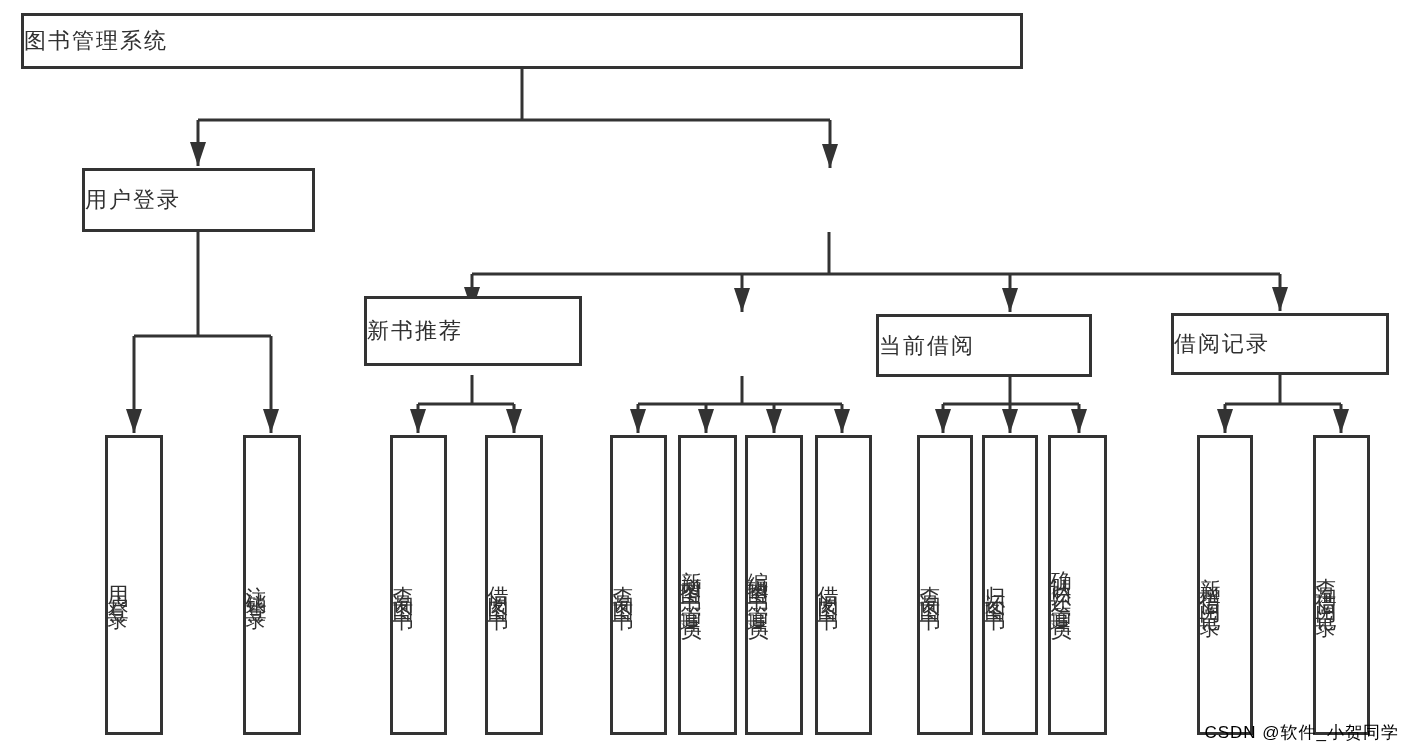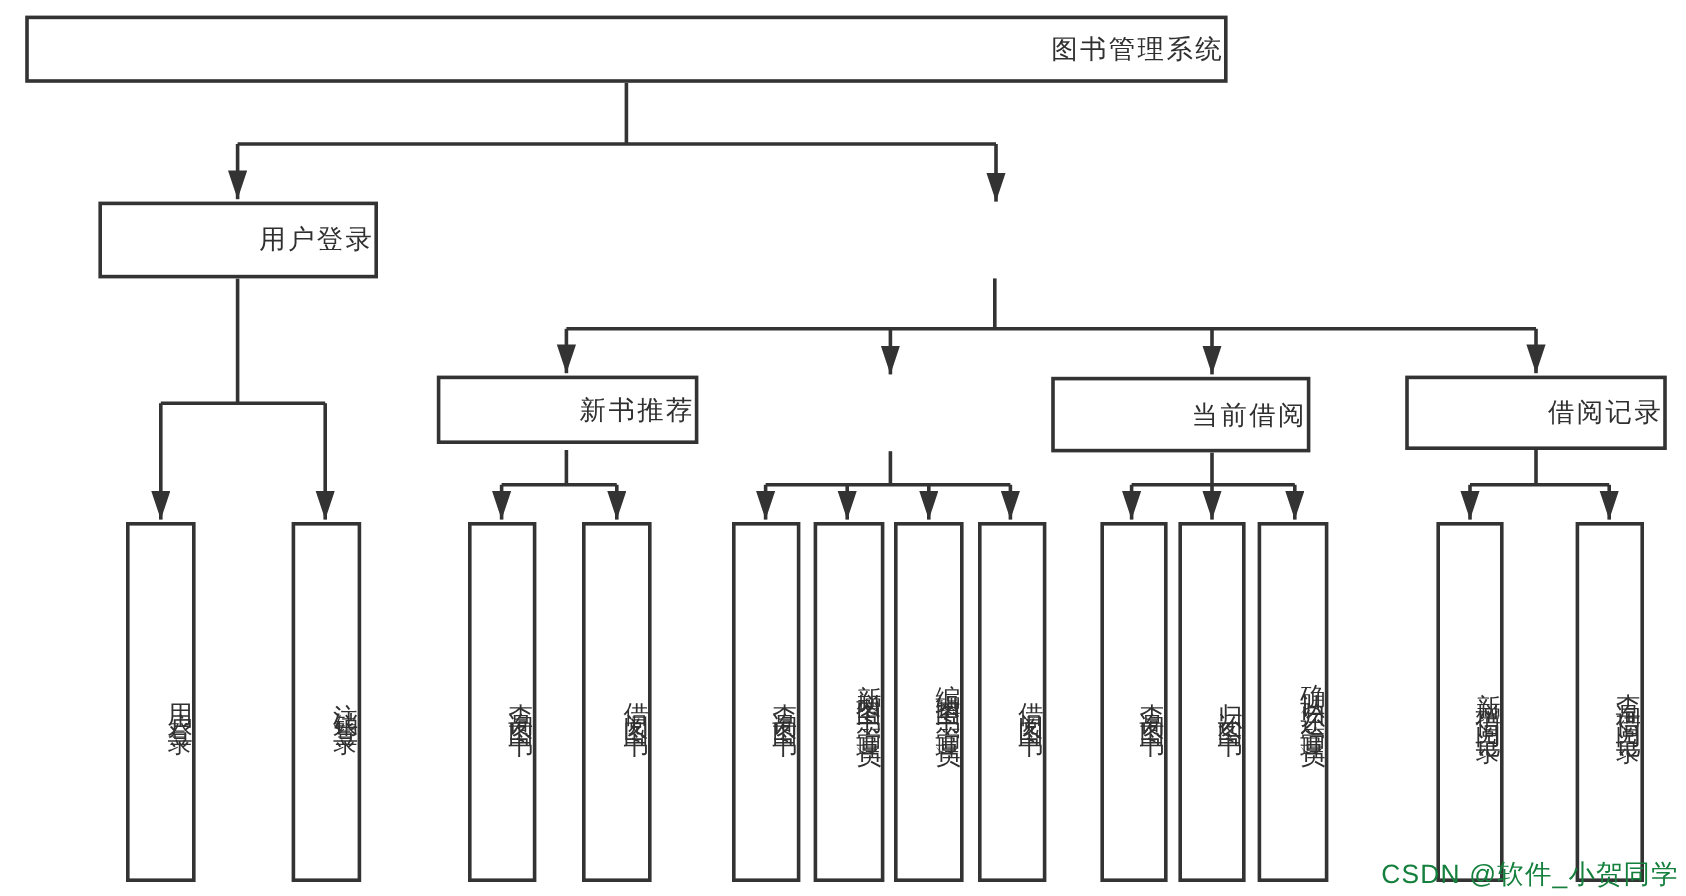--- a/index.html
+++ b/index.html
@@ -20,21 +20,21 @@
     width: 1405px; height: 747px;
     z-index: 1;
   }
   .hbox, .vbox {
     position: absolute;
     box-sizing: border-box;
     border: 3px solid #333333;
     background: #ffffff;
     display: flex;
     align-items: center;
-    justify-content: flex-end;
+    justify-content: flex-start;
     z-index: 2;
   }
   .hbox span {
     font-size: 22px;
     letter-spacing: 2px;
     color: #303030;
     white-space: nowrap;
   }
   .vbox .vtext {
     writing-mode: vertical-lr;
@@ -42,22 +42,22 @@
     font-size: 21px;
     line-height: 1;
     letter-spacing: 8px;
     color: #303030;
   }
   .vbox .vtext.dense { letter-spacing: 7px; }
   #watermark {
     position: absolute;
     right: 6px;
     bottom: 3px;
-    font-size: 22px;
-    color: #15803d;
+    font-size: 17px;
+    color: #000000;
     letter-spacing: 1px;
     z-index: 3;
     white-space: nowrap;
   }
 </style>
 </head>
 <body>
 
 <div id="stage">
 
@@ -112,21 +112,21 @@
   </svg>
 
   <div class="hbox" style="left:21px; top:13px; width:1002px; height:56px">
     <span>图书管理系统</span>
   </div>
 
   <div class="hbox" style="left:82px; top:168px; width:233px; height:64px">
     <span>用户登录</span>
   </div>
 
-  <div class="hbox" style="left:364px; top:313px; width:218px; height:57px">
+  <div class="hbox" style="left:364px; top:296px; width:218px; height:70px">
     <span>新书推荐</span>
   </div>
   <div class="hbox" style="left:876px; top:314px; width:216px; height:63px">
     <span>当前借阅</span>
   </div>
   <div class="hbox" style="left:1171px; top:313px; width:218px; height:62px">
     <span>借阅记录</span>
   </div>
 
   <div class="vbox" style="left:105px; top:435px; width:58px; height:300px">

